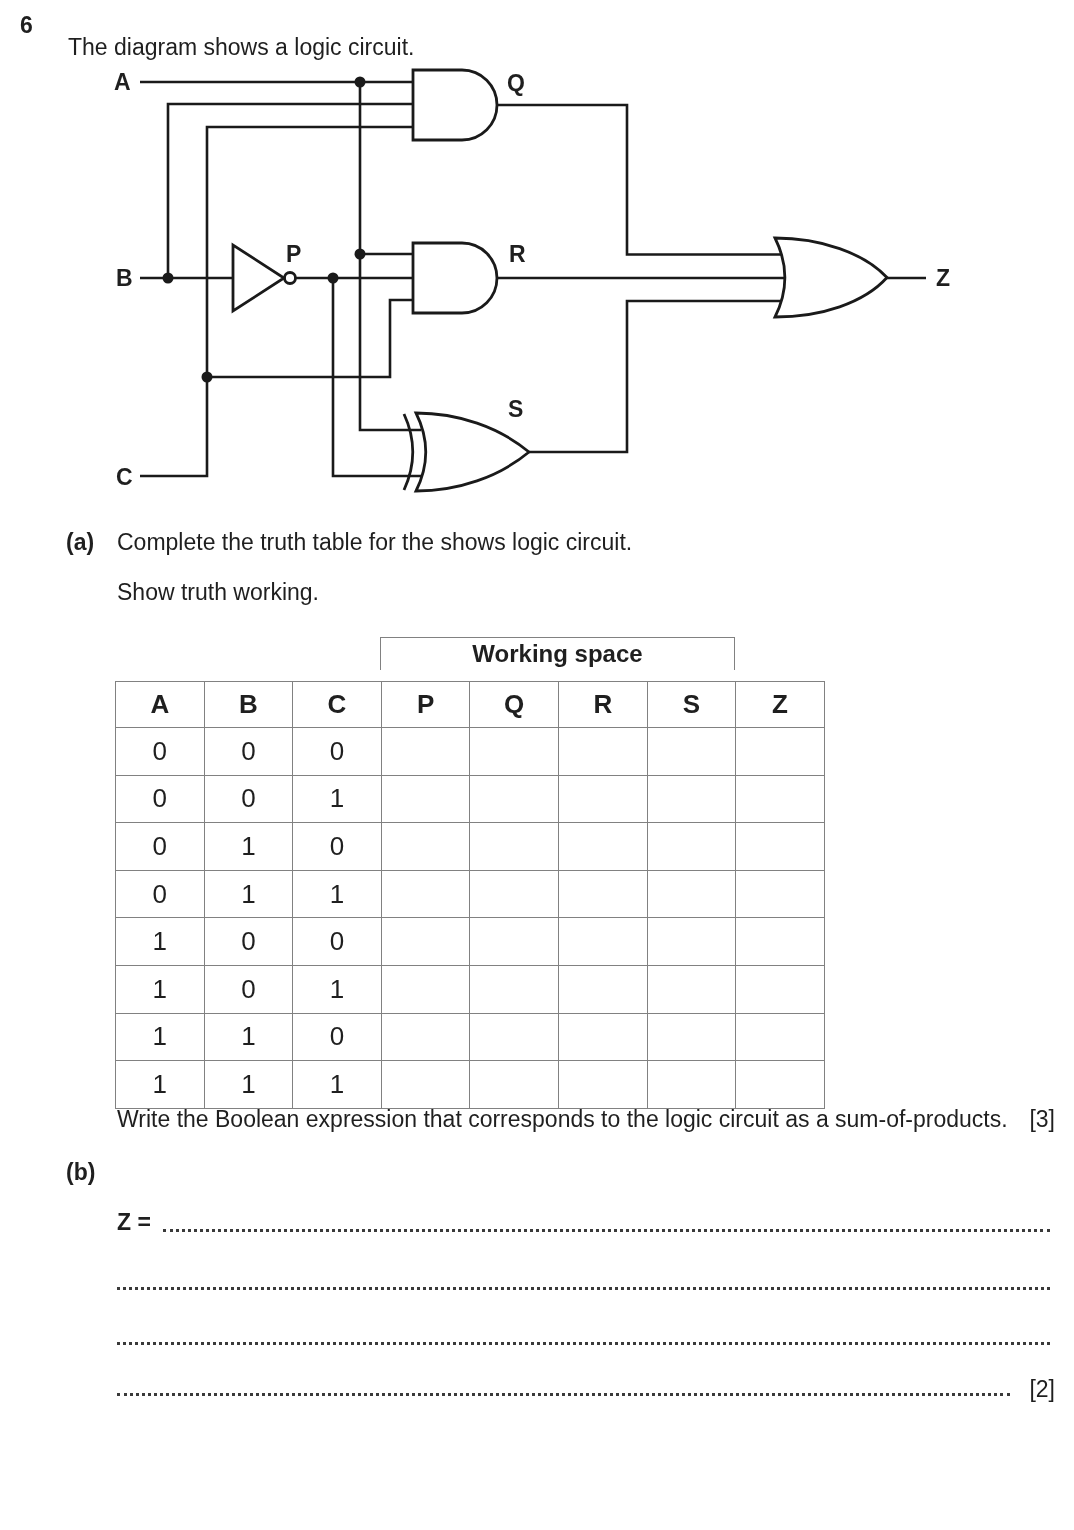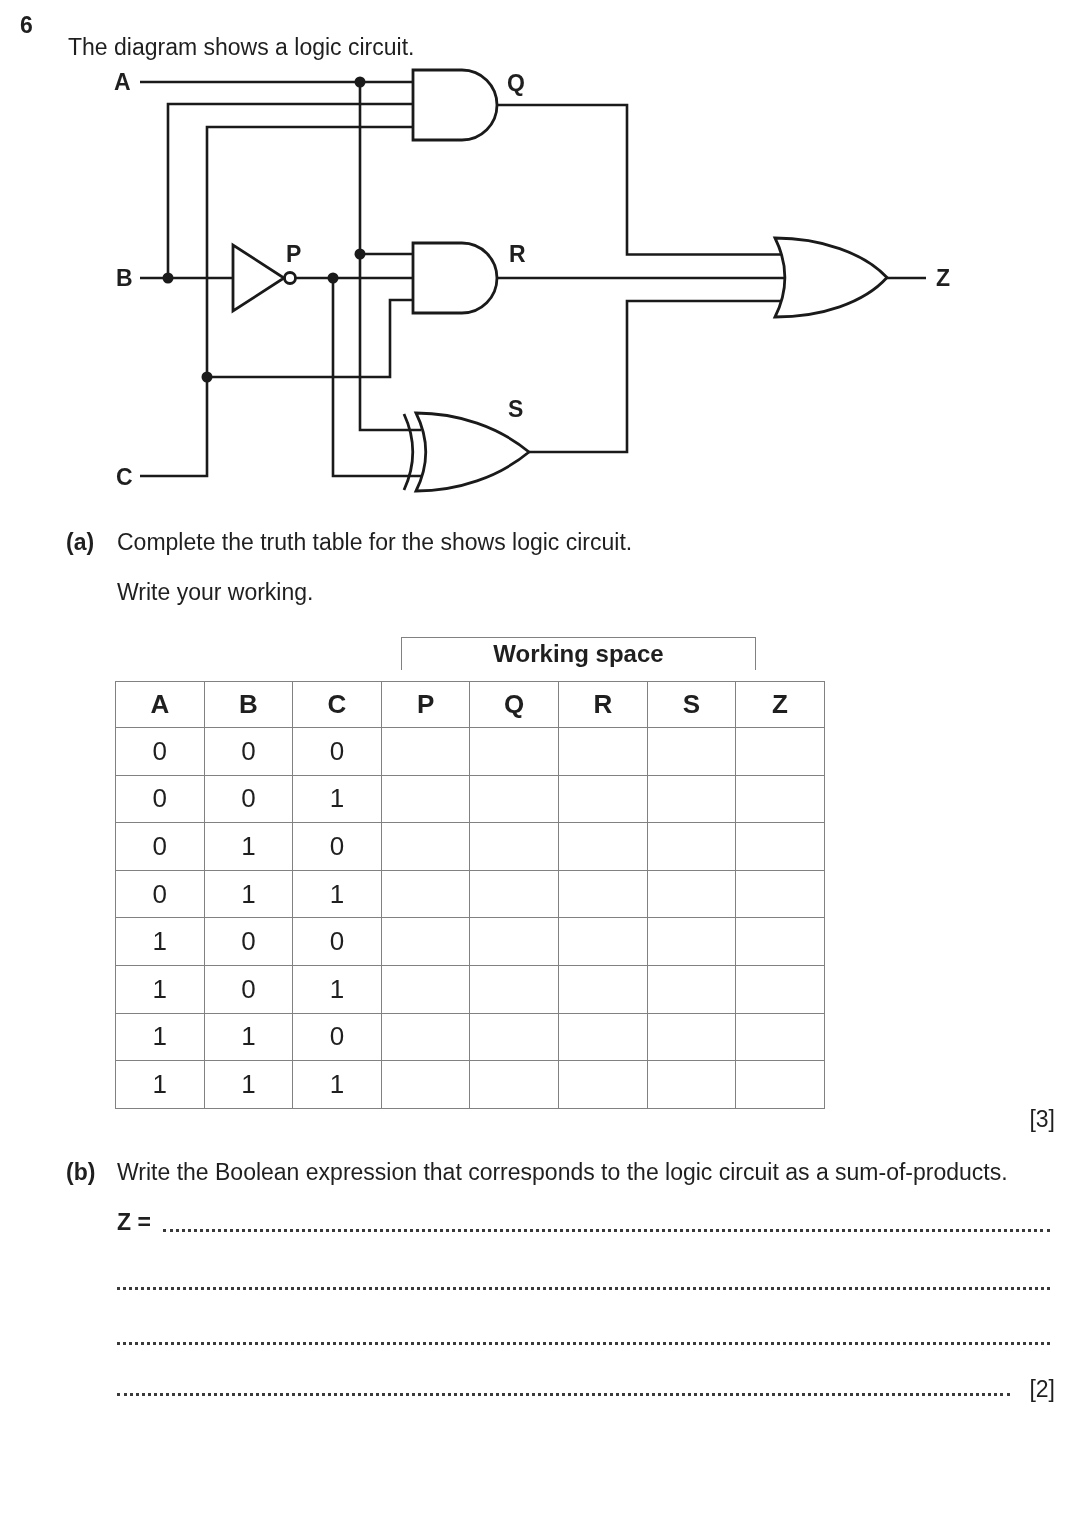--- a/index.html
+++ b/index.html
@@ -10,21 +10,21 @@
   .abs{position:absolute;white-space:nowrap;}
   .t{font-size:23px;line-height:1;}
   .b{font-weight:bold;}
   .circuit-svg{position:absolute;left:0;top:0;}
 
   
   .ws-box{
     position:absolute;left:380px;top:637px;width:355px;height:33px;
     border:1.6px solid #818181;border-bottom:none;box-sizing:border-box;
     display:flex;align-items:center;justify-content:center;
-    font-size:24px;font-weight:bold;margin-left:21px;
+    font-size:24px;font-weight:bold;
   }
 
   
   table.tt{
     position:absolute;left:115px;top:681px;width:709px;
     border-collapse:collapse;table-layout:fixed;
   }
   table.tt th,table.tt td{
     border:1.6px solid #818181;padding:0;text-align:center;vertical-align:middle;
     font-size:26px;color:#1f1f1f;
@@ -85,21 +85,21 @@
     <text x="286" y="262">P</text>
     <text x="507" y="91">Q</text>
     <text x="509" y="262">R</text>
     <text x="508" y="417">S</text>
     <text x="936" y="286">Z</text>
   </g>
 </svg>
 
 <div class="abs t b" style="left:66px;top:531px;">(a)</div>
 <div class="abs t" style="left:117px;top:531px;">Complete the truth table for the shows logic circuit.</div>
-<div class="abs t" style="left:117px;top:581px;">Write your working.</div>
+<div class="abs t" style="left:117px;top:581px;">Show truth working.</div>
 
 <div class="ws-box">
   <span>Working space</span>
 </div>
 
 <table class="tt">
   <colgroup>
     <col style="width:88.6px">
       <col style="width:88.6px">
       <col style="width:88.6px">
@@ -199,21 +199,21 @@
     <td></td>
         <td></td>
     <td></td>
   </tr>
 </tbody>
   </table>
 
 <div class="marks" style="left:995px;top:1108px;">[3]</div>
 
 <div class="abs t b" style="left:66px;top:1161px;">(b)</div>
-<div class="abs t" style="left:117px;top:1161px;">Write the Boolean expression that corresponds to the logic circuit as a sum-of-products.</div>
+<div class="abs t" style="left:117px;top:1108px;">Write the Boolean expression that corresponds to the logic circuit as a sum-of-products.</div>
 
 <div class="abs t b" style="left:117px;top:1211px;">Z =</div>
 <div class="dots" style="left:163px;top:1229px;width:887px;"></div>
 <div class="dots" style="left:117px;top:1287px;width:933px;"></div>
 <div class="dots" style="left:117px;top:1342px;width:933px;"></div>
 <div class="dots" style="left:117px;top:1393px;width:893px;"></div>
 
 <div class="marks" style="left:995px;top:1378px;">[2]</div>
 
 </body></html>

